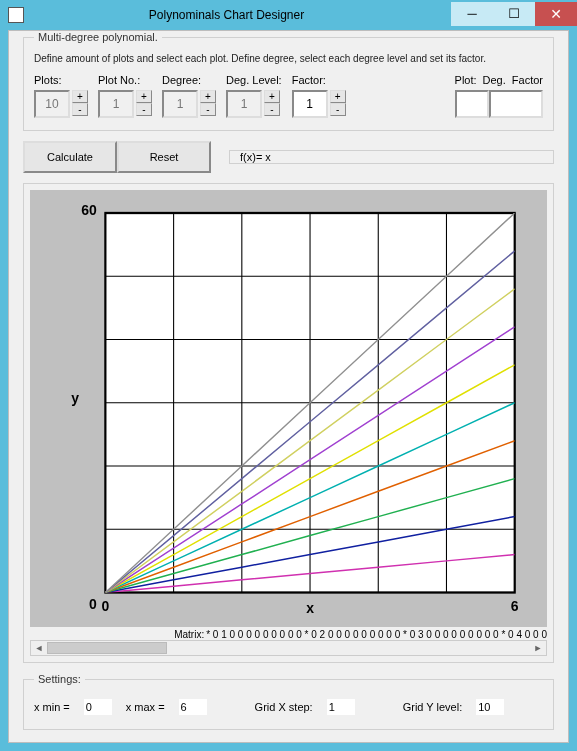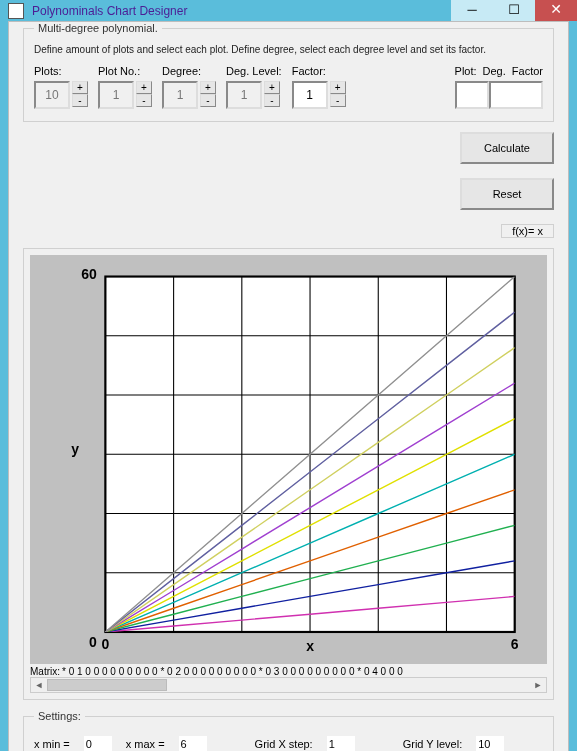--- a/index.html
+++ b/index.html
@@ -29,22 +29,23 @@
   }
   .titlebar .appicon {
     width: 16px;
     height: 16px;
     background: #fff;
     border: 1px solid #555;
     margin-right: 8px;
   }
   .titlebar .title {
     flex: 1;
+    text-align: center;
     font-size: 12px;
-    color: #4c1d95;
+    color: #000000;
     padding-right: 30px;
   }
   .titlebar .btns { display: flex; }
   .titlebar .tbtn {
     width: 42px;
     height: 24px;
     display: flex;
     align-items: center;
     justify-content: center;
     font-size: 13px;
@@ -139,23 +140,21 @@
     height: 28px;
   }
   .readonly-grp .rbox {
     border: 2px inset #ddd;
     background: #fff;
     height: 28px;
     width: 32px;
   }
   .actionrow {
     display: flex;
-    gap: 14px;
-    align-items: flex-end;
-    flex-direction: column;
+    align-items: center;
   }
   .wbtn {
     width: 94px;
     height: 32px;
     border: 2px outset #ddd;
     background: #e6e6e6;
     font-family: inherit;
     font-size: 11px;
     cursor: pointer;
   }
@@ -182,20 +181,21 @@
     position: relative;
     min-height: 0;
   }
   .matrixrow {
     display: flex;
     align-items: center;
     font-size: 10px;
     padding: 2px 0 0;
     white-space: nowrap;
     overflow: hidden;
+    justify-content: flex-end;
   }
   .matrixrow .mlbl { margin-right: 2px; }
   .scrollbar {
     height: 16px;
     background: #efefef;
     border: 1px solid #ccc;
     position: relative;
     margin-top: 0;
   }
   .scrollbar .arrow {

